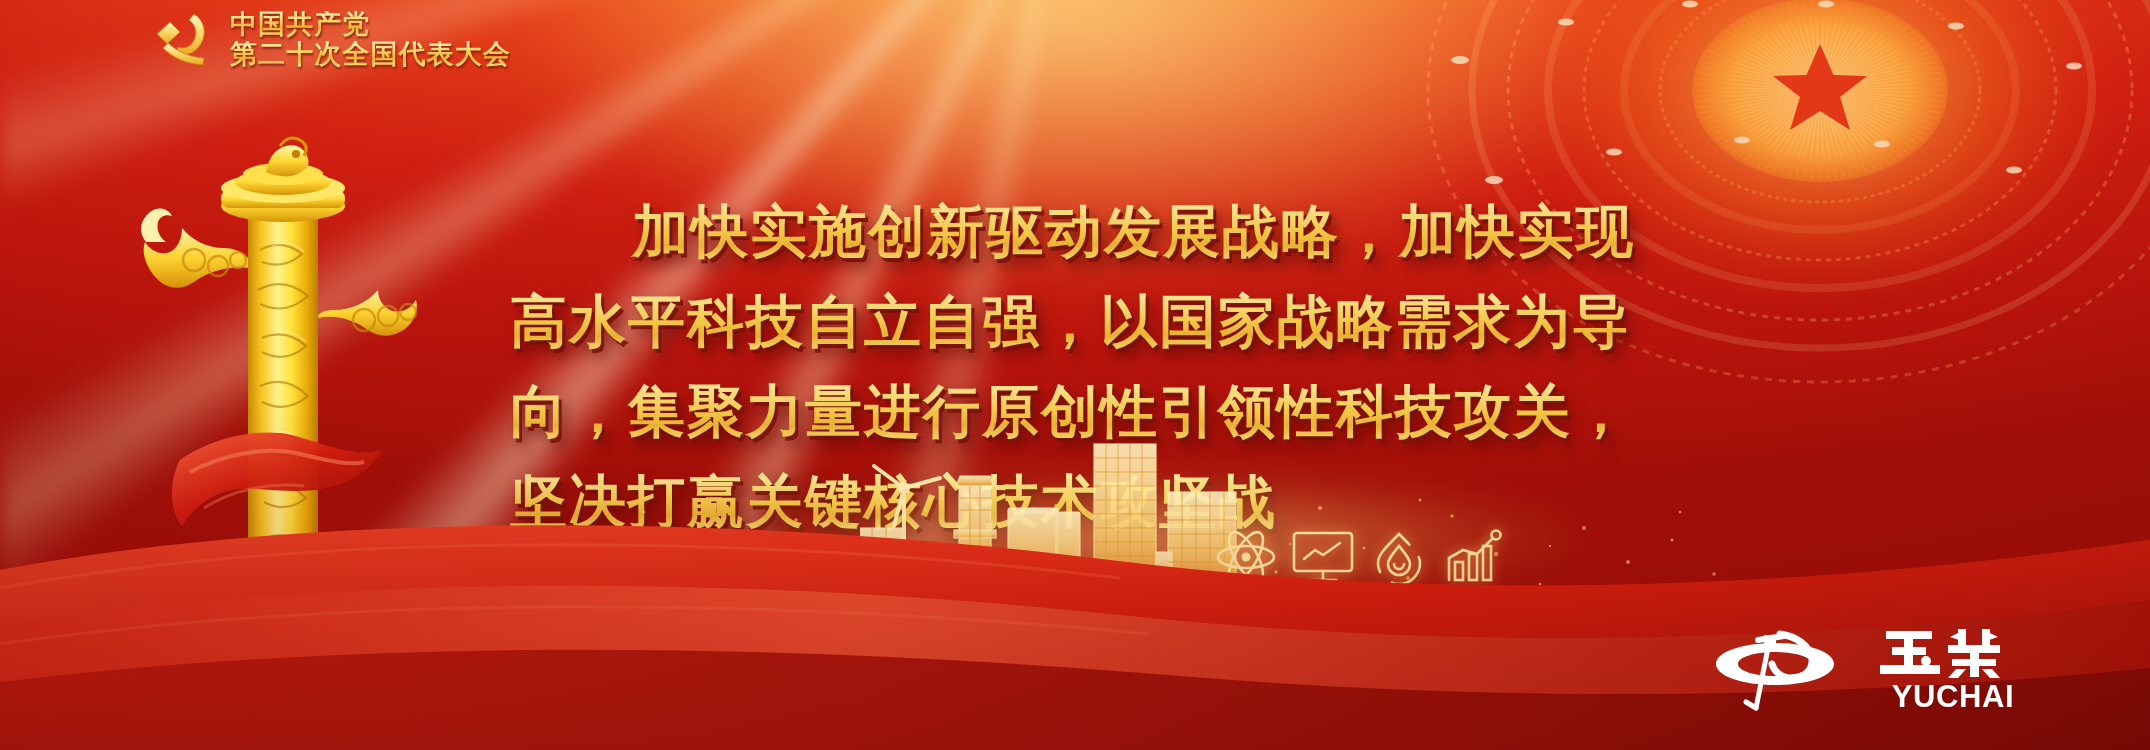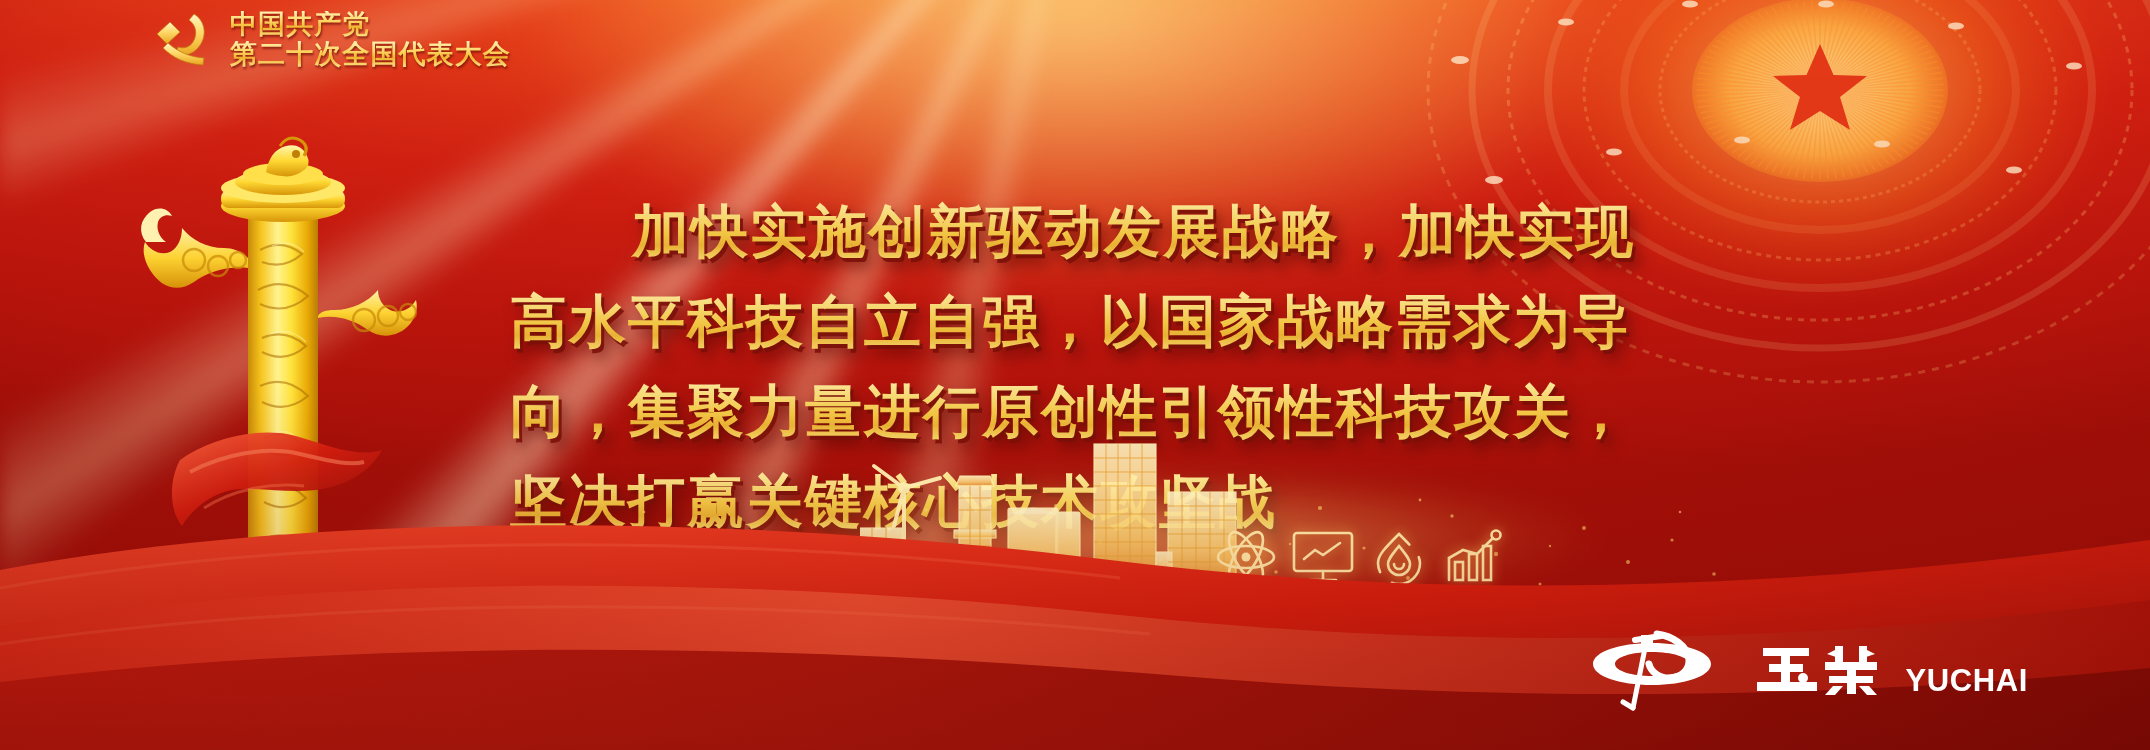--- a/index.html
+++ b/index.html
@@ -124,21 +124,21 @@
   .skyline svg{width:100%;height:100%;display:block;}
 
   
   .techicons{position:absolute;left:1215px;bottom:150px;width:290px;height:86px;
     display:flex;align-items:center;justify-content:space-between;}
   .techicons svg{display:block;filter:drop-shadow(0 0 6px rgba(255,200,90,.75));}
 
   
   .yuchai{position:absolute;right:122px;bottom:38px;display:flex;align-items:center;gap:16px;}
   .yuchai .mark{width:150px;height:86px;flex:none;}
-  .yuchai .wordwrap{display:flex;flex-direction:row;align-items:flex-end;}
+  .yuchai .wordwrap{display:flex;flex-direction:column;align-items:center;}
   .yuchai .cn{width:150px;height:54px;display:block;}
   .yuchai .en{
     color:#fff;font-weight:700;font-size:31px;letter-spacing:.02em;line-height:1;
     margin-top:2px;font-family:"Liberation Sans",sans-serif;
   }
 </style>
 </head>
 <body>
 
 <div class="stage">

